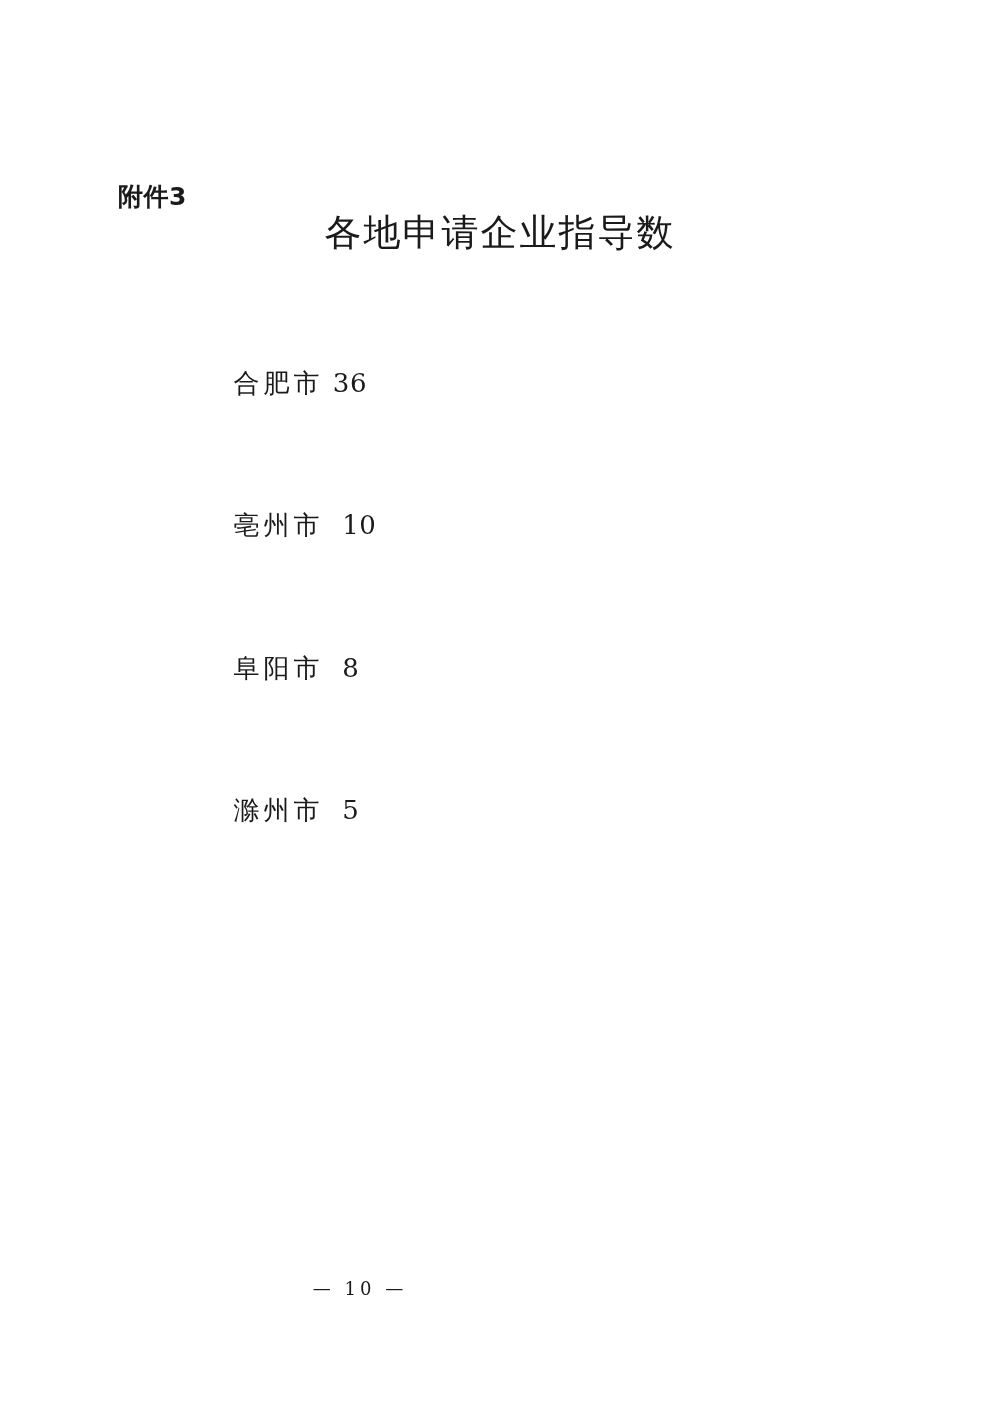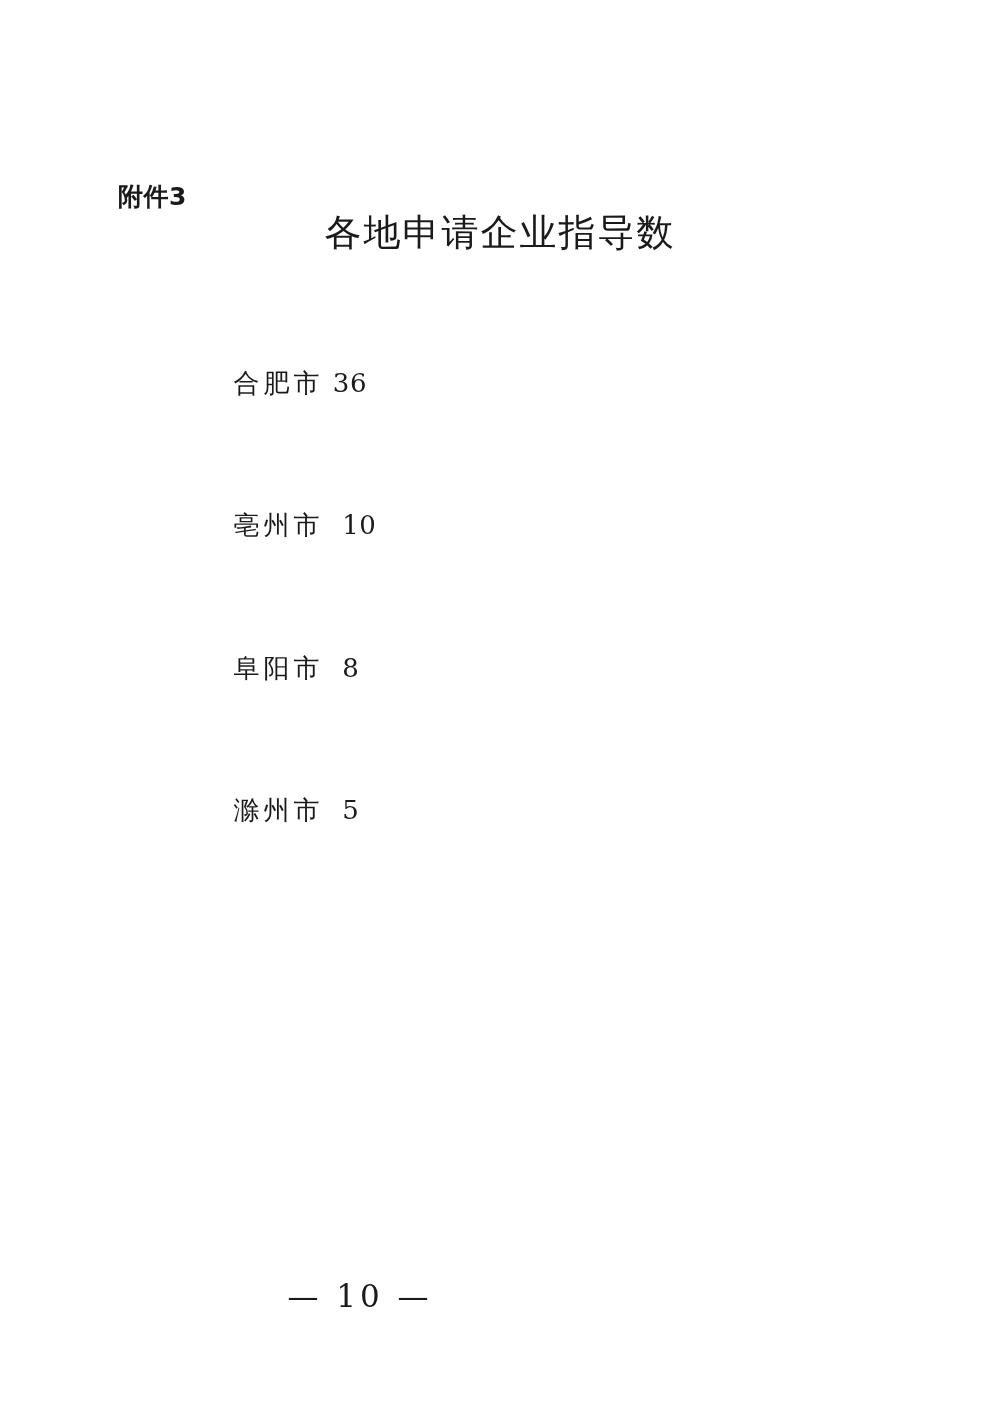--- a/index.html
+++ b/index.html
@@ -58,21 +58,21 @@
   }
   .list-item .count {
     letter-spacing: 0.5px;
   }
   .page-number {
     position: absolute;
     left: 0;
     right: 0;
     top: 1278px;
     text-align: center;
-    font-size: 31px;
+    font-size: 18px;
     letter-spacing: 4px;
     padding-right: 280px;
   }
 </style>
 </head>
 <body>
 
 <div class="page">
 
   <div class="attachment-label">附件3</div>

